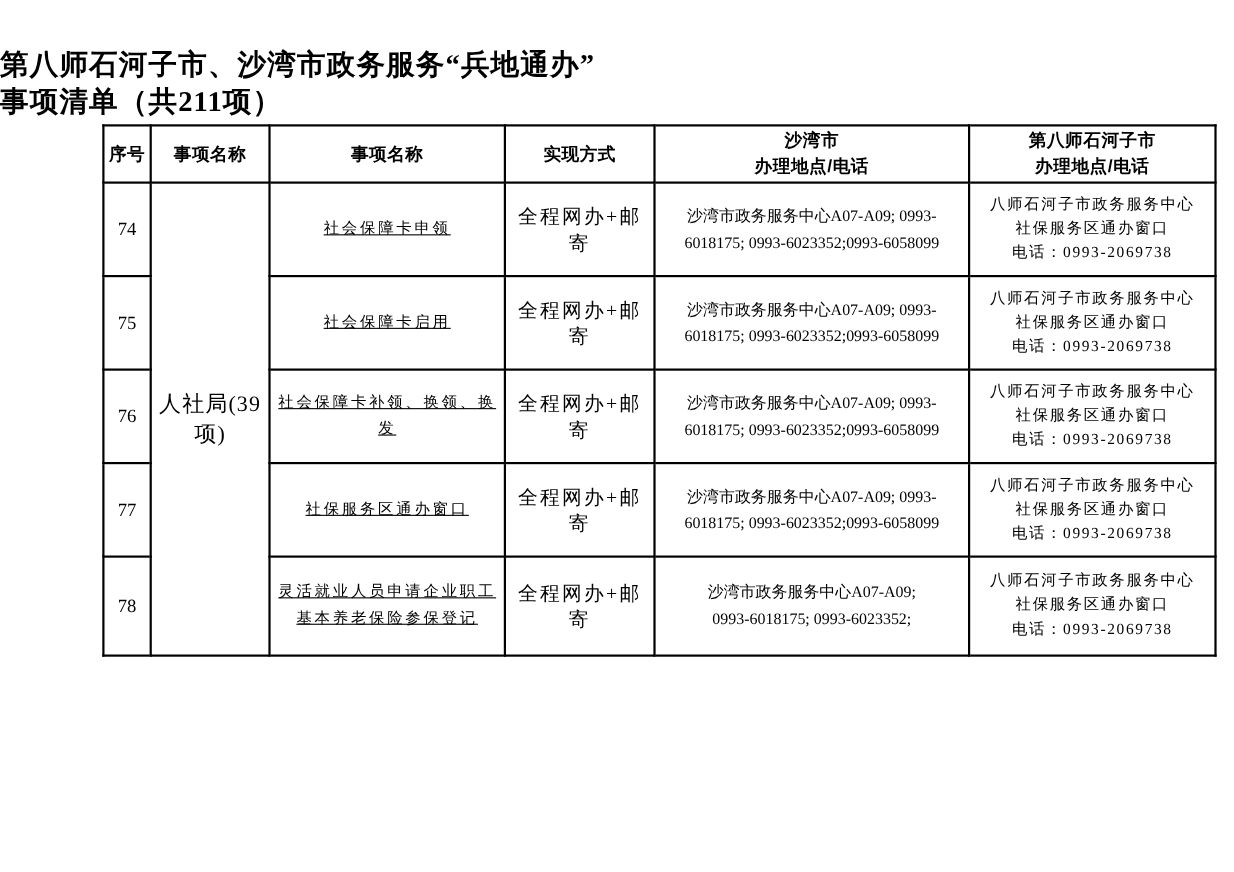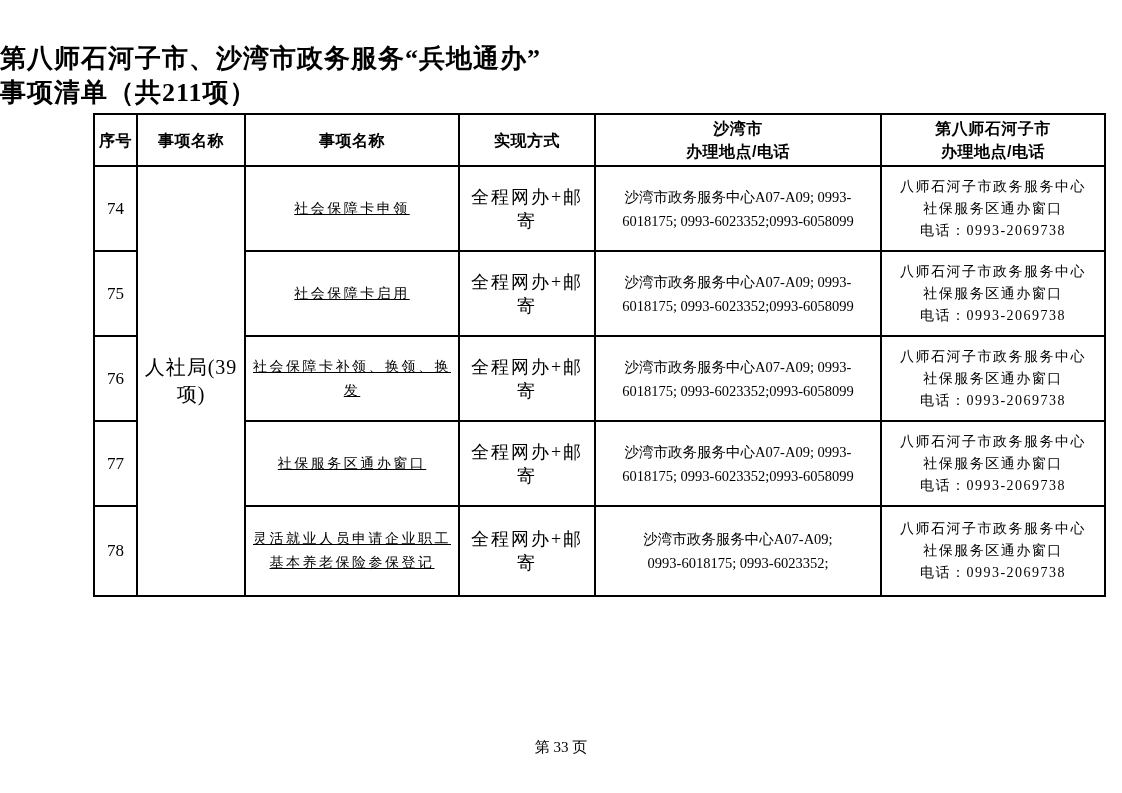--- a/index.html
+++ b/index.html
@@ -166,15 +166,14 @@
         <td class="method-cell">全程网办+邮寄</td>
         <td class="shawan-cell">沙湾市政务服务中心A07-A09;
 0993-6018175; 0993-6023352;</td>
         <td class="shihezi-cell">八师石河子市政务服务中心
 社保服务区通办窗口
 电话：0993-2069738</td>
       </tr>
     </tbody>
   </table>
 
-  <div class="footer-page">第 33 页</div>
 
 </div>
 
 </body></html>

